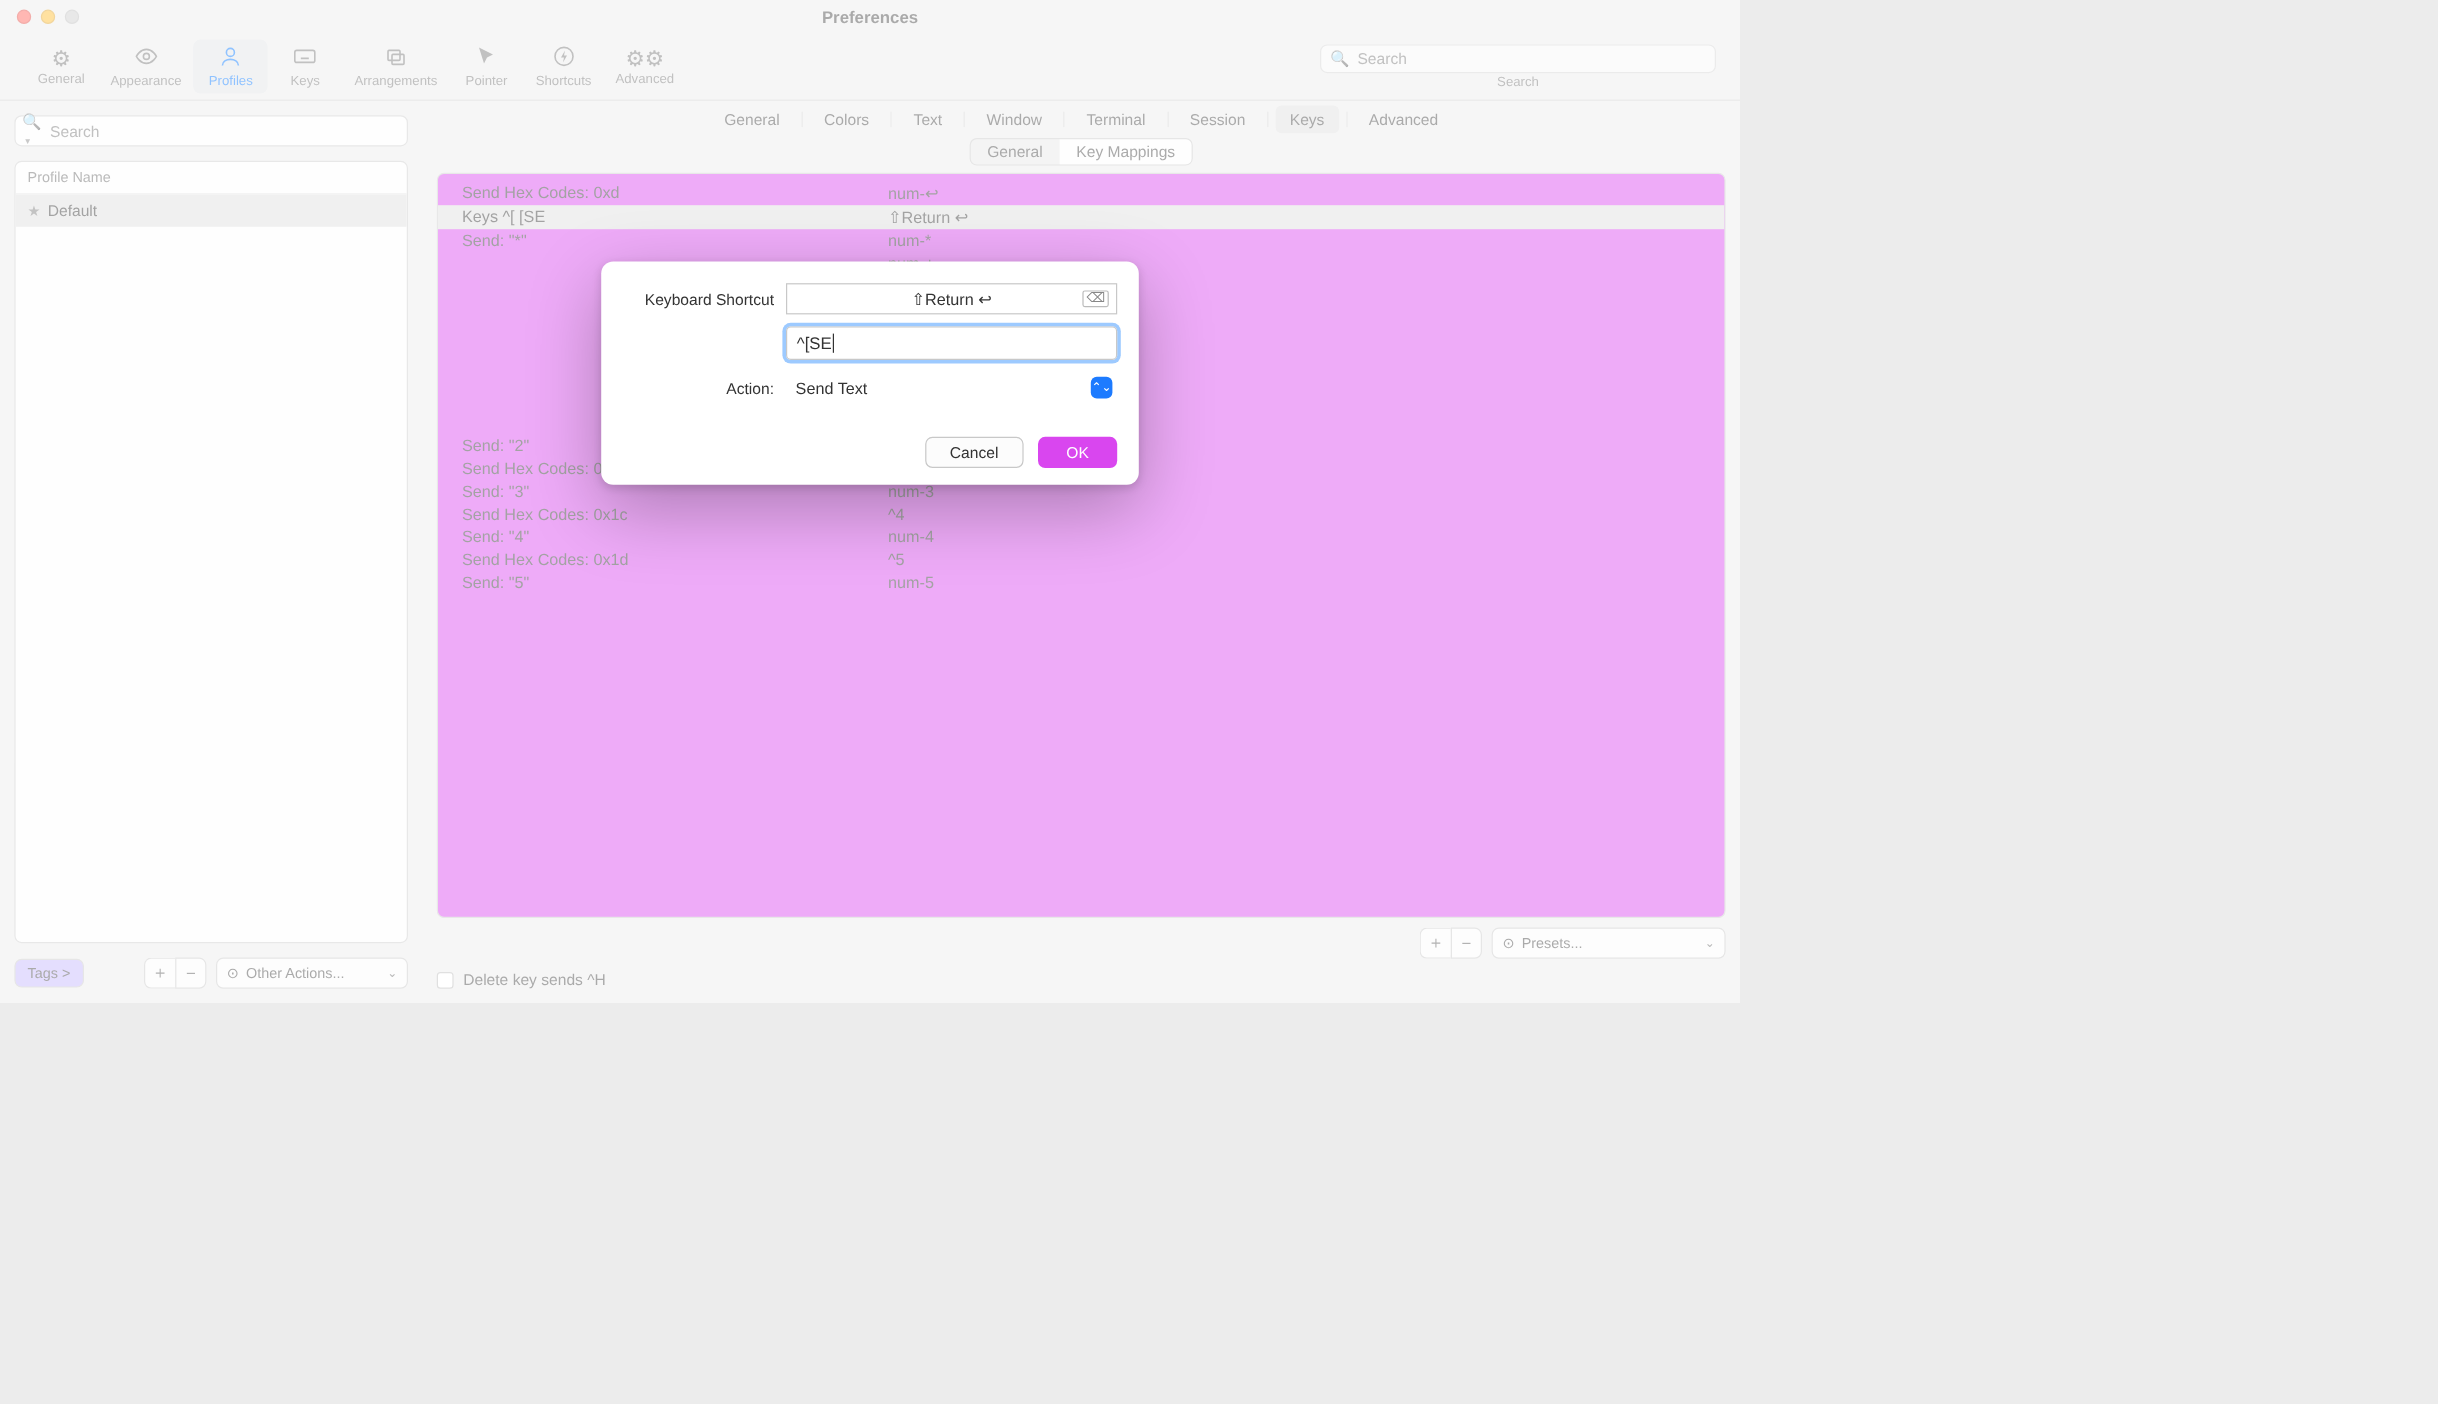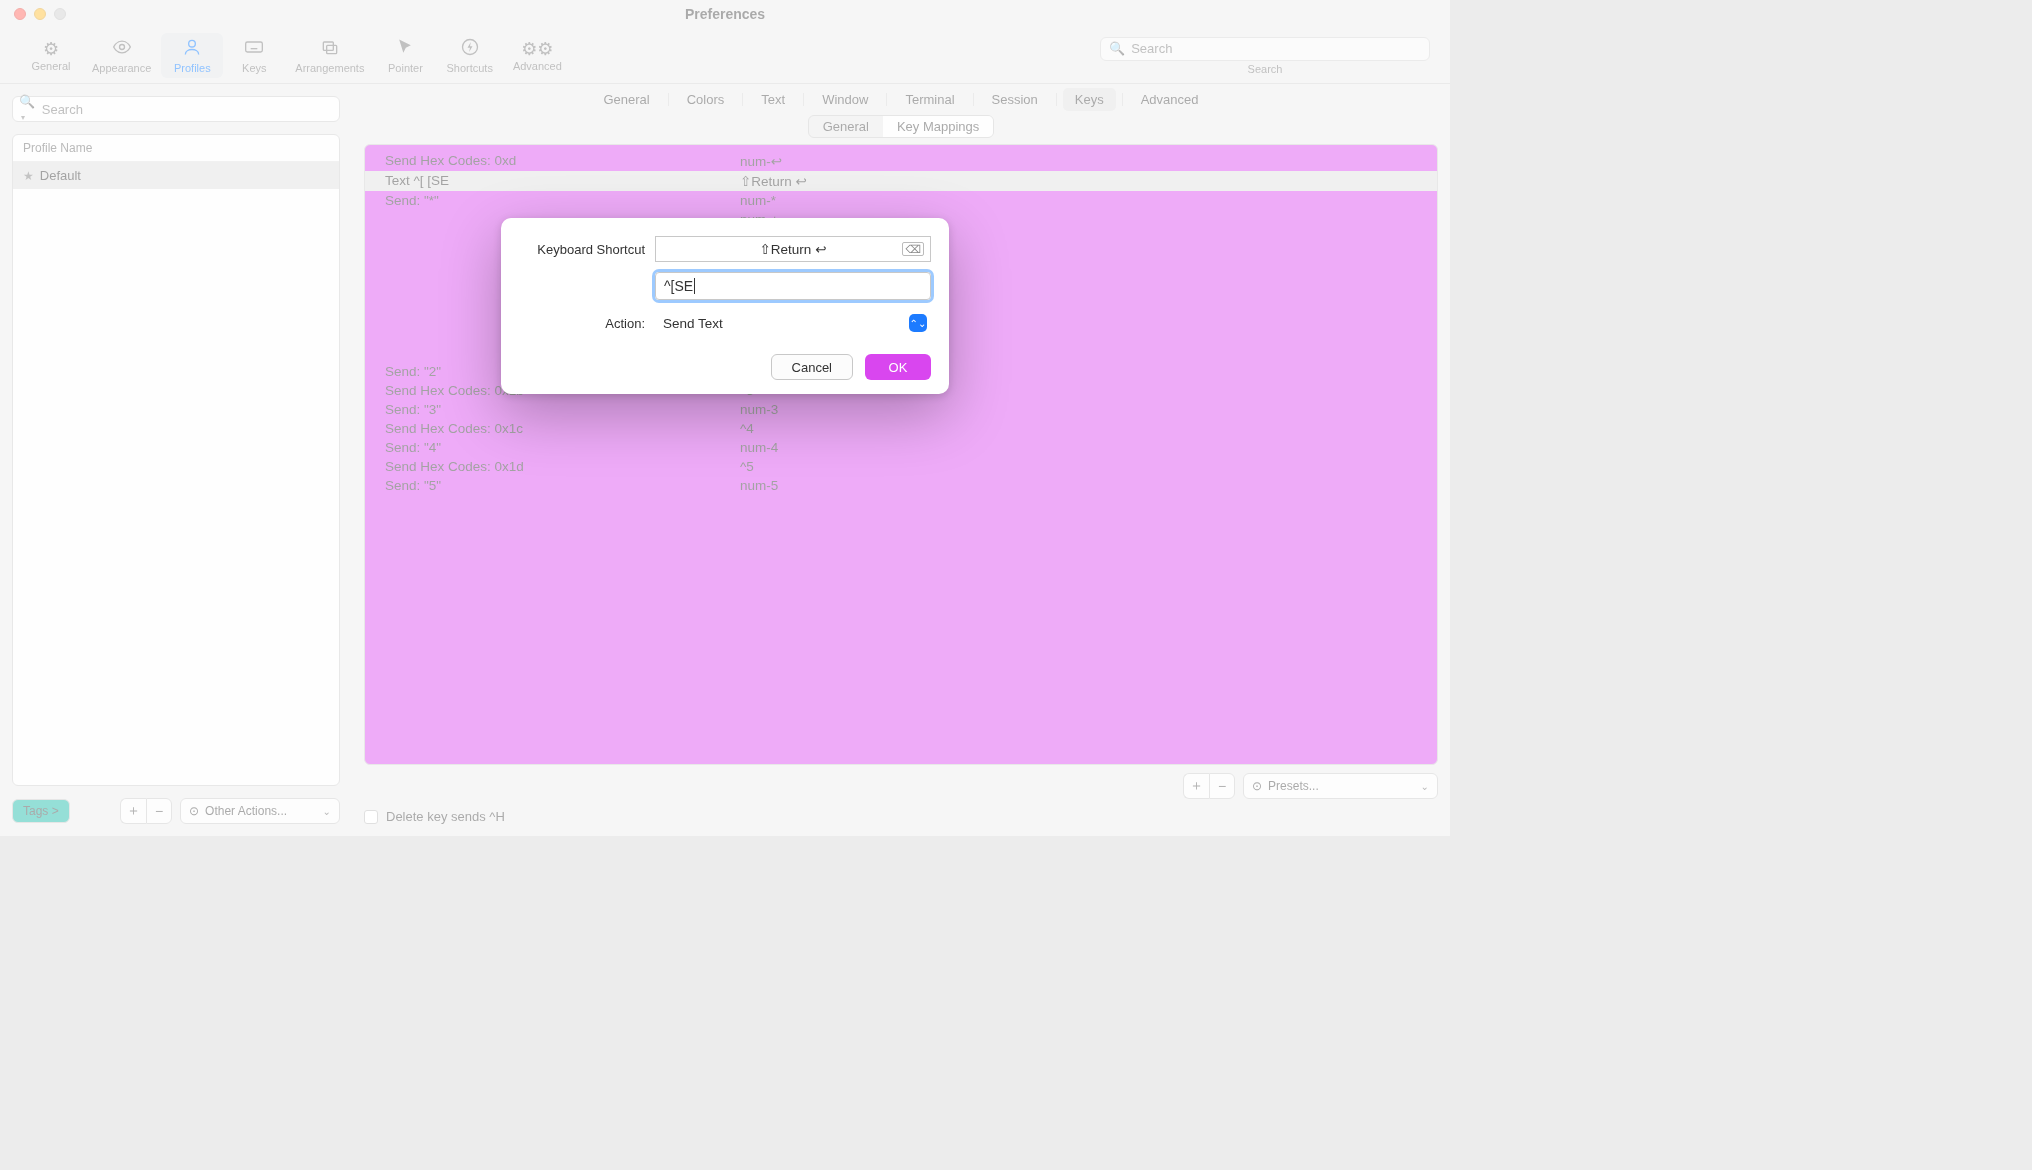--- a/index.html
+++ b/index.html
@@ -72,21 +72,21 @@
     display: flex; flex-direction: column; overflow: hidden;
   }
   .profile-head { border-bottom: 1px solid #e0e0e0; padding: 6px 10px; font-size: 12px; color: #666; }
   .profile-row { padding: 6px 10px; display: flex; align-items: center; gap: 6px; font-size: 13px;}
   .profile-row.sel { background: #dedede; }
   .star { color: #7b7b7b; font-size: 12px; }
   .profile-space { flex: 1; }
 
   .side-bottom { display: flex; align-items: center; gap: 8px; margin-top: 12px; }
   .btn-sq { width: 26px; height: 26px; border: 1px solid #c8c8c8; border-radius: 6px; background: #fafafa; display:flex;align-items:center;justify-content:center; font-size:14px; color:#555;}
-  .tags-btn { padding: 4px 10px; border: 1px solid #c8c8c8; border-radius: 6px; background: #14b8a6; font-size:12px; color:#444;}
+  .tags-btn { padding: 4px 10px; border: 1px solid #c8c8c8; border-radius: 6px; background: #c4b5fd; font-size:12px; color:#444;}
   .btn-group { display: inline-flex; margin-left: auto; }
   .btn-group .btn-sq:first-child { border-radius: 6px 0 0 6px; border-right: none;}
   .btn-group .btn-sq:last-child { border-radius: 0 6px 6px 0; }
   .dropdown {
     height: 26px; border: 1px solid #c8c8c8; border-radius: 6px; background: #fafafa;
     display: flex; align-items: center; padding: 0 8px; font-size: 12px; color:#444; gap:6px;
   }
   .dropdown .caret { margin-left:auto; font-size:10px; color:#666;}
 
   
@@ -144,21 +144,21 @@
     position:absolute; right:4px; width:18px; height:18px; border-radius:5px; background:#1d7bff;
     display:flex; align-items:center; justify-content:center; color:#fff; font-size:10px;
   }
   .text-input {
     flex:1; height: 28px; border: 1px solid #c8c8c8; border-radius: 4px;
     box-shadow: 0 0 0 3px rgba(10,122,255,0.4);
     padding: 0 8px; font-size:14px; display:flex; align-items:center;
   }
   .text-input .cursor { display:inline-block; width:1px; height:16px; background:#333; margin-left:1px; animation: blink 1s step-end infinite;}
   @keyframes blink { 50% { opacity: 0; } }
-  .sheet-buttons { display:flex; justify-content:flex-end; gap:12px; margin-top:18px; }
+  .sheet-buttons { display:flex; justify-content:flex-end; gap:12px; margin-top:28px; }
   .btn { height: 26px; padding: 0 20px; border-radius: 6px; font-size:13px; display:flex; align-items:center; justify-content:center;}
   .btn.cancel { background: #fcfcfc; border:1px solid #c8c8c8; color:#333;}
   .btn.ok { background: #d946ef; color:#fff; min-width:66px;}
 
   .icon-svg { width: 20px; height: 20px; }
 </style>
 </head>
 <body>
 
 <div class="titlebar">
@@ -294,21 +294,21 @@
         <div class="segbtn active">Key Mappings</div>
       </div>
     </div>
 
     <div class="mappings" id="mappings">
         <div class="map-row">
           <div class="act">Send Hex Codes: 0xd</div>
           <div class="key">num-↩</div>
         </div>
         <div class="map-row sel">
-          <div class="act">Text ^[ [SE</div>
+          <div class="act">Keys ^[ [SE</div>
           <div class="key">⇧Return ↩</div>
         </div>
         <div class="map-row">
           <div class="act">Send: "*"</div>
           <div class="key">num-*</div>
         </div>
         <div class="map-row">
           <div class="act"></div>
           <div class="key">num-+</div>
         </div>

